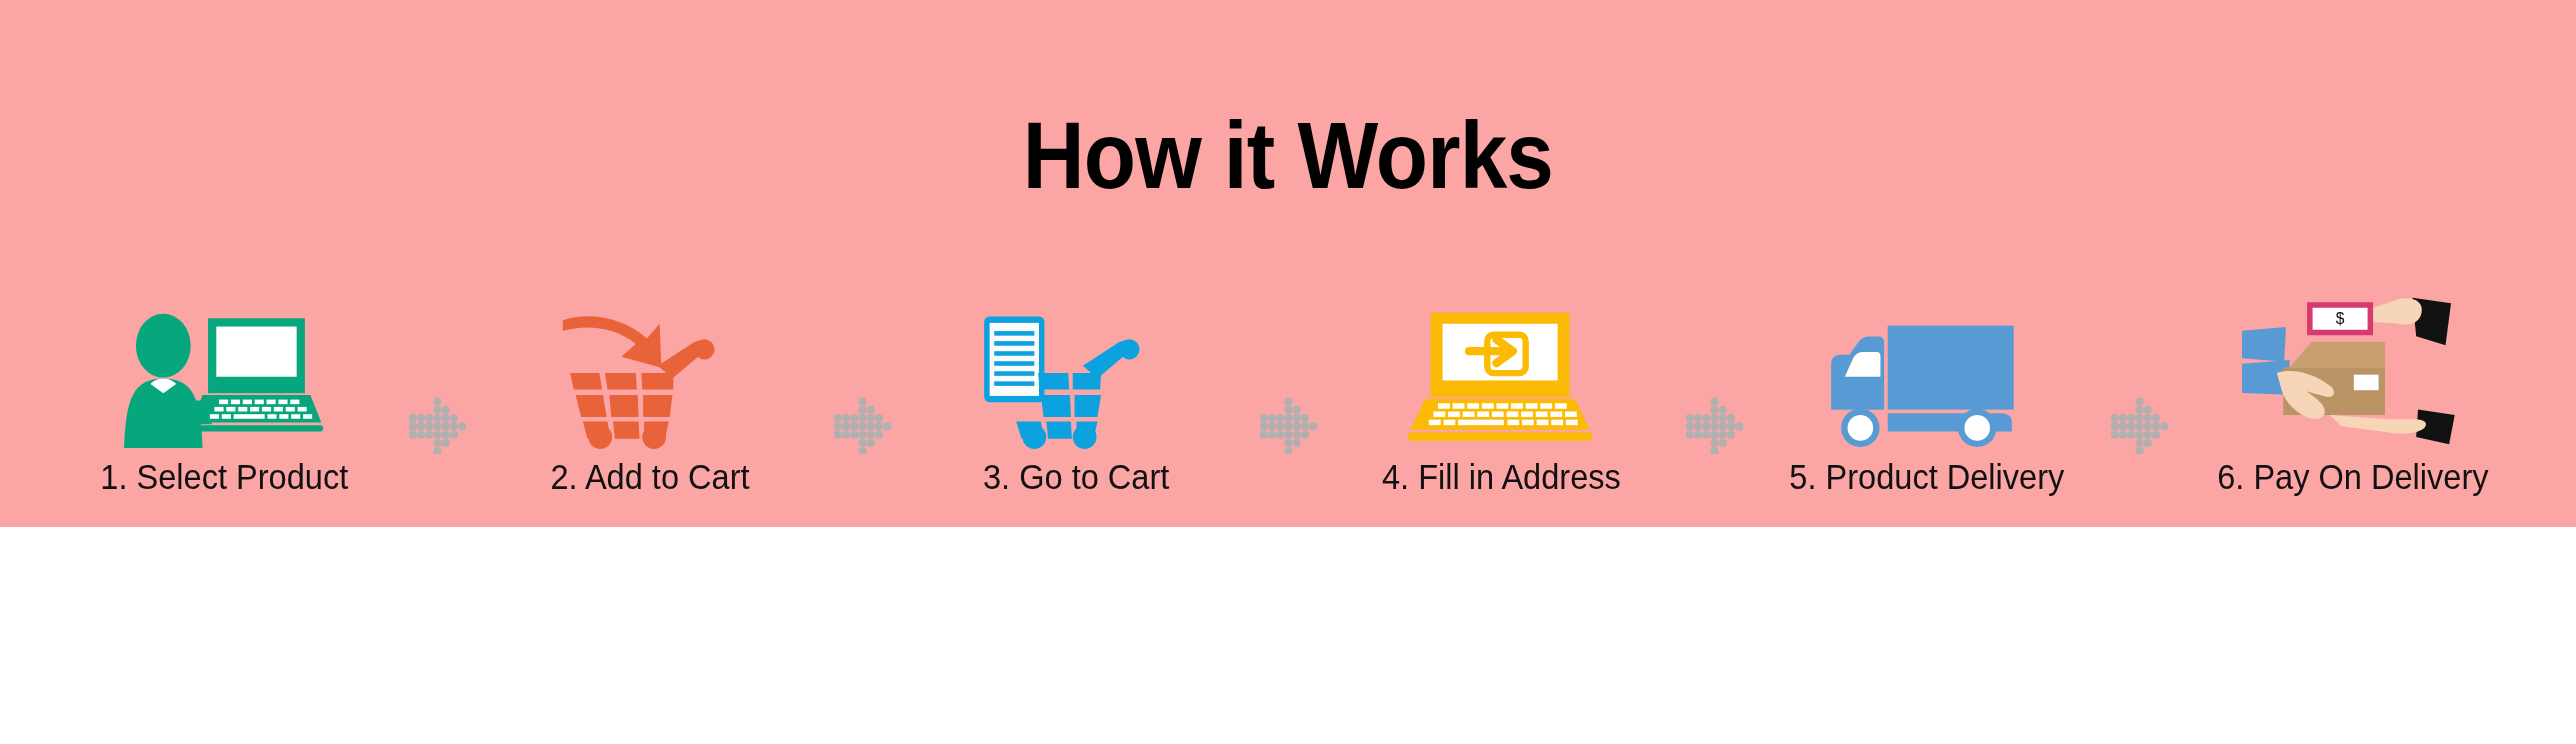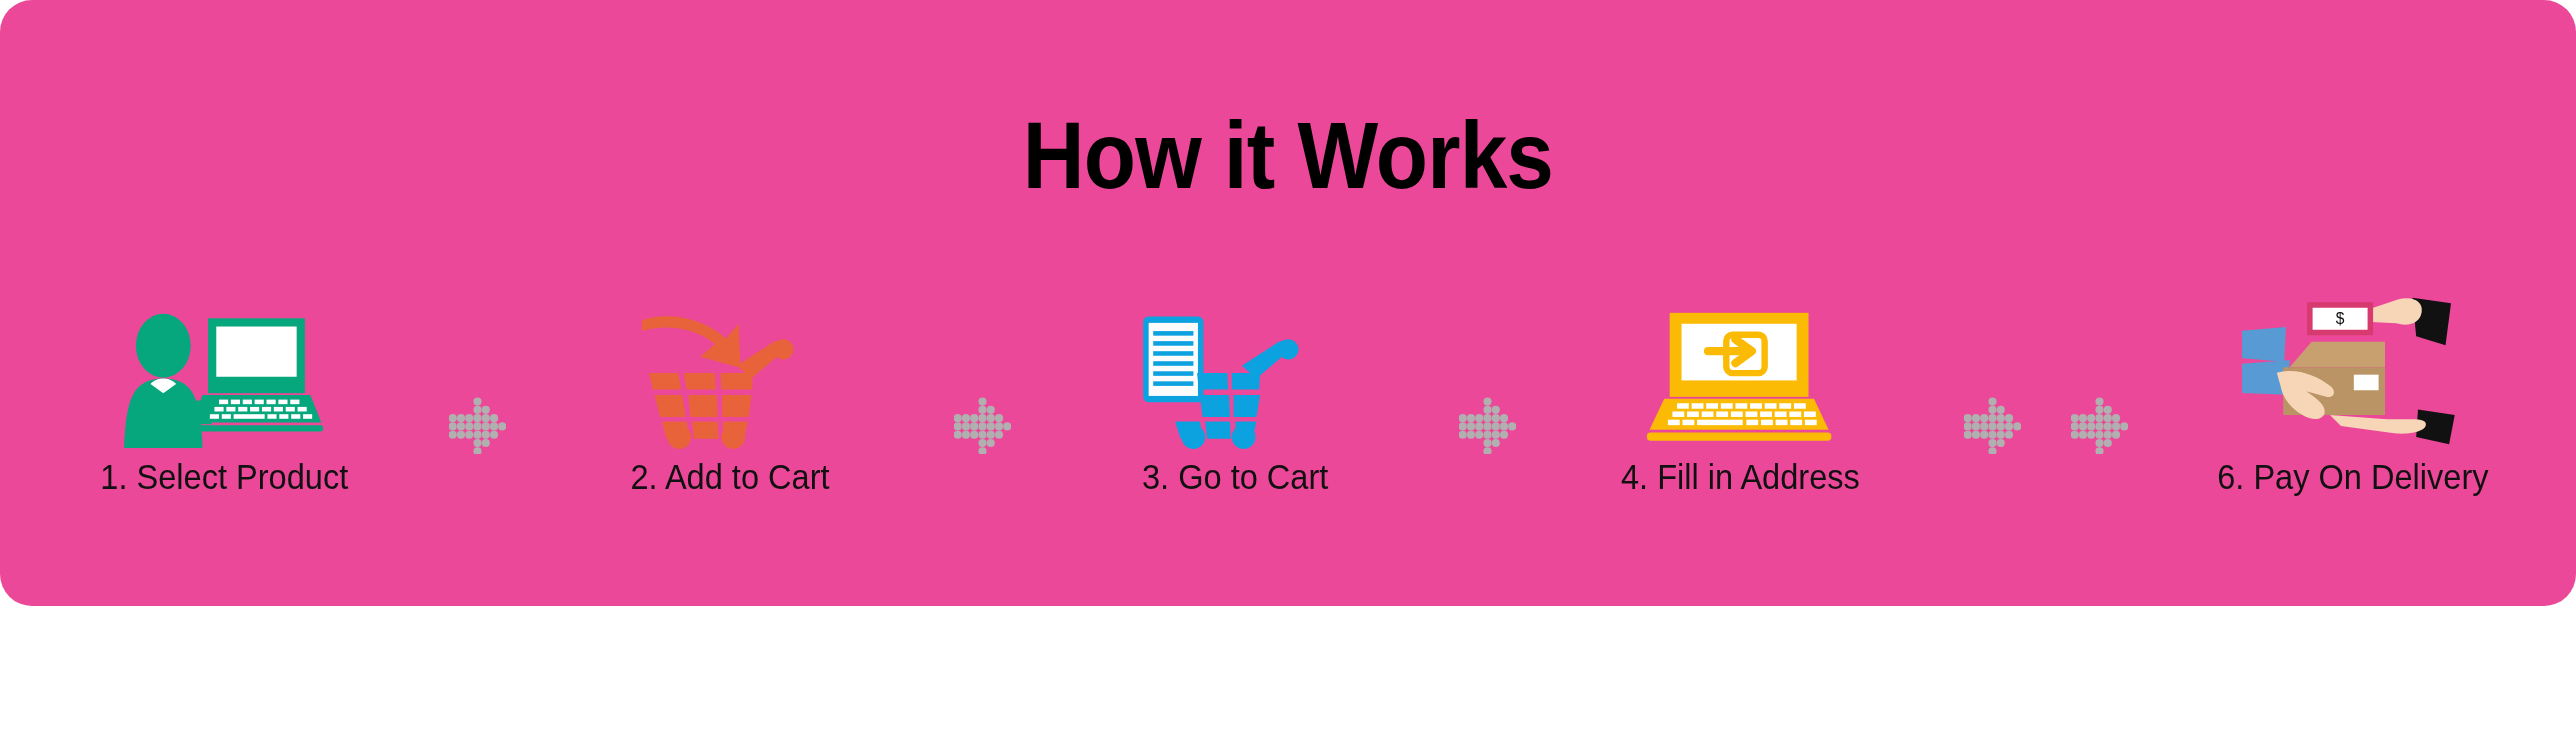--- a/index.html
+++ b/index.html
@@ -11,24 +11,23 @@
   body {
     width: 2576px;
     height: 745px;
     font-family: "Liberation Sans", sans-serif;
     overflow: hidden;
     position: relative;
   }
 
   .page {
     width: 2576px;
-    height: 606px;
+    height: 527px;
     position: relative;
-    background: #ec4899;
-    border-radius: 32px;
+    background: #fca5a5;
   }
 
   
   .title {
     position: absolute;
     top: 108px;
     left: 0;
     width: 2576px;
     text-align: center;
     font-family: "Liberation Sans Narrow", "Liberation Sans", sans-serif;
@@ -413,20 +412,56 @@
             <circle cx="31" cy="41" r="4.4"></circle>
           <circle cx="40" cy="41" r="4.4"></circle>
             <circle cx="49" cy="41" r="4.4"></circle>
           <circle cx="31" cy="50" r="4.4"></circle>
             <circle cx="40" cy="50" r="4.4"></circle>
           <circle cx="31" cy="59" r="4.4"></circle>
         </g>
       </svg>
     </div>
 
+    <div class="step">
+      <div class="icon-box">
+        <svg width="210" height="137" viewBox="0 0 230 150">
+
+          <rect x="72" y="16" width="138" height="92" fill="#589BD4"></rect>
+
+          <path d="M10 58
+                   C 10 52, 14 48, 20 48
+                   L 30 48
+                   L 40 34
+                   C 43 30, 47 28, 52 28
+                   L 62 28
+                   C 66 28, 68 31, 68 35
+                   L 68 108
+                   L 10 108 Z" fill="#589BD4"></path>
+
+          <path d="M34 52
+                   C 36 48, 40 45, 45 45
+                   L 60 45
+                   C 63 45, 64 47, 64 50
+                   L 64 72
+                   L 25 72 Z" fill="#ffffff"></path>
+
+          <path d="M72 112 L 196 112
+                   C 204 112, 208 116, 208 122
+                   L 208 132
+                   L 72 132 Z" fill="#589BD4"></path>
+
+          <circle cx="42" cy="128" r="21" fill="#589BD4"></circle>
+          <circle cx="42" cy="128" r="14" fill="#ffffff"></circle>
+          <circle cx="170" cy="128" r="21" fill="#589BD4"></circle>
+          <circle cx="170" cy="128" r="14" fill="#ffffff"></circle>
+        </svg>
+      </div>
+      <div class="step-label">5. Product Delivery</div>
+    </div>
 
     <div class="sep">
       <svg width="57" height="57" viewBox="0 0 62 62">
         <g fill="#b0b0b0">
           <circle cx="31" cy="5" r="4.4"></circle>
           <circle cx="31" cy="14" r="4.4"></circle>
             <circle cx="40" cy="14" r="4.4"></circle>
           <circle cx="4" cy="23" r="4.4"></circle>
             <circle cx="13" cy="23" r="4.4"></circle>
           <circle cx="22" cy="23" r="4.4"></circle>

